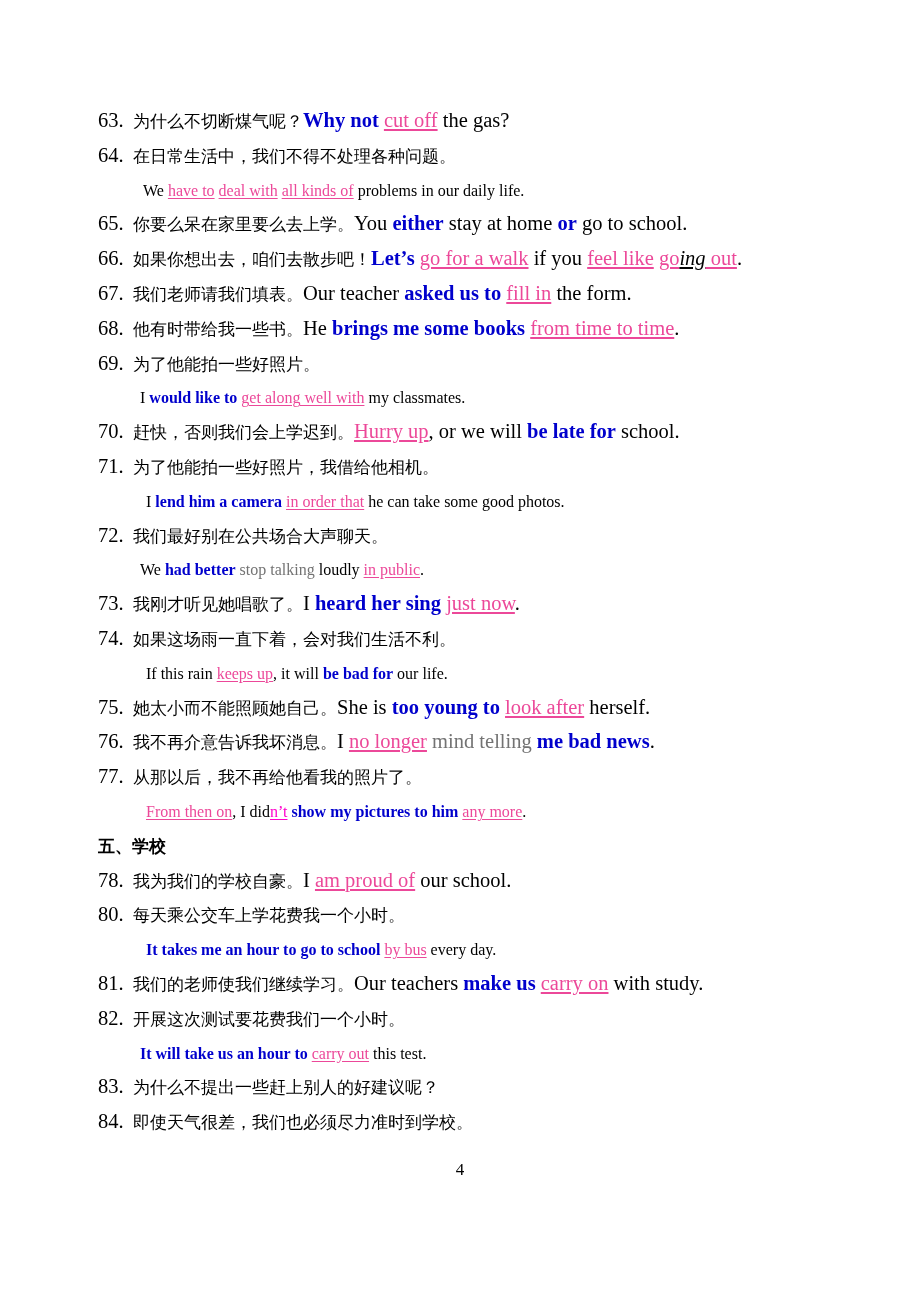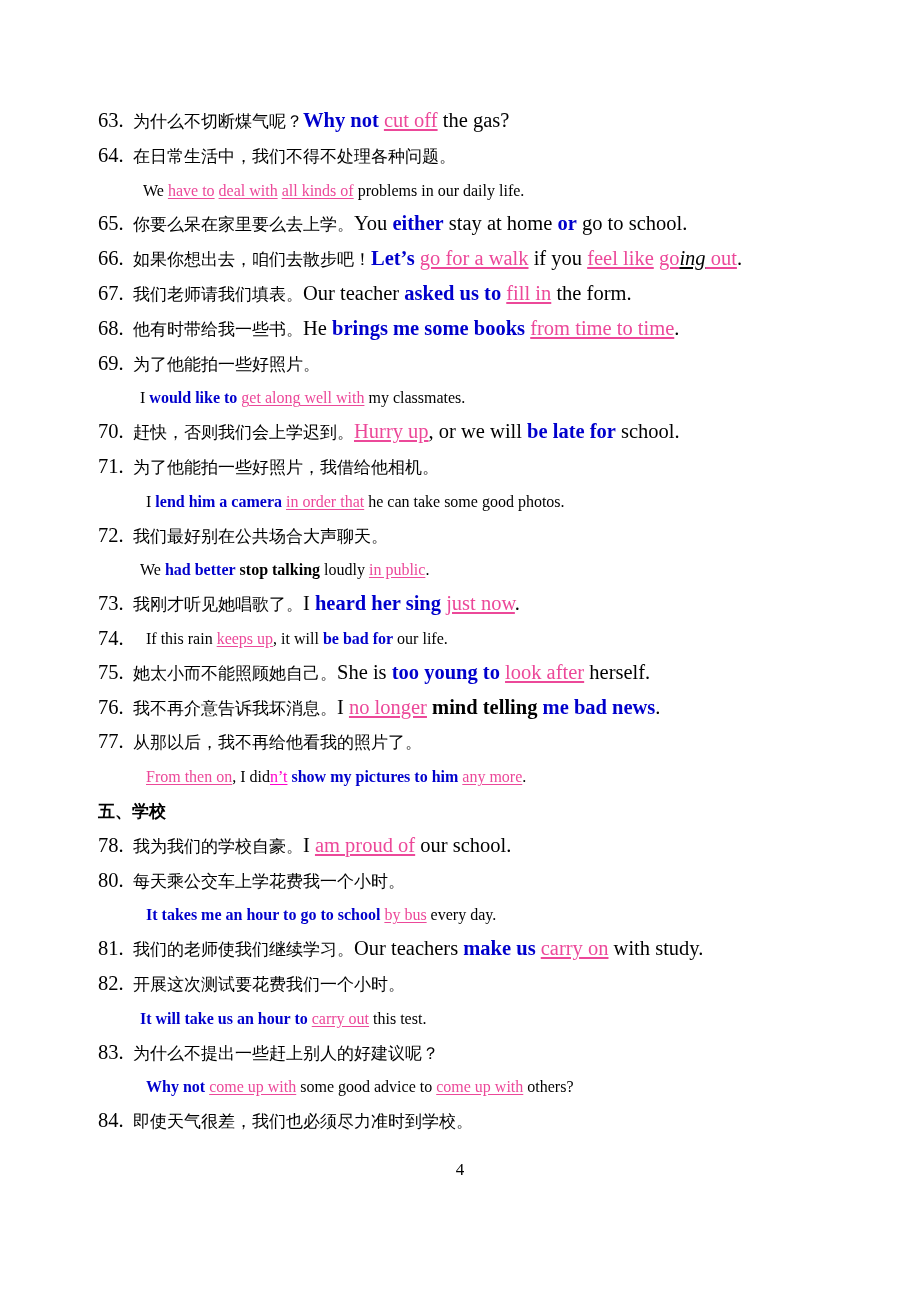--- a/index.html
+++ b/index.html
@@ -66,21 +66,21 @@
     font-size: 19.5px;
     font-weight: bold;
     line-height: 33.8px;
     padding-left: 0px;
     white-space: nowrap;
   }
 
   
   .k      { color: #000000; }
   .b      { color: #0000CC; font-weight: bold; }
-  .g      { color: #000000; font-weight: bold; }
+  .g      { color: #737373; font-weight: normal; }
   .m      { color: #ec4899; text-decoration: underline; text-underline-offset: 2px; }
   .mu     { color: #FF00CC; text-decoration: underline; text-underline-offset: 2px; }
   .ku     { color: #000000; text-decoration: underline; text-underline-offset: 2px; font-style: italic; }
 
   #pagenum {
     position: absolute;
     left: 0;
     top: 1160px;
     width: 920px;
     text-align: center;
@@ -102,31 +102,30 @@
       <div class="entry"><span class="num">67.</span><span class="cn k">我们老师请我们填表。</span><span class="k">Our teacher </span><span class="b">asked us to</span><span class="k"> </span><span class="m">fill in</span><span class="k"> the form.</span></div>
       <div class="entry"><span class="num">68.</span><span class="cn k">他有时带给我一些书。</span><span class="k">He </span><span class="b">brings me some books</span><span class="k"> </span><span class="m">from time to time</span><span class="k">.</span></div>
       <div class="entry"><span class="num">69.</span><span class="cn k">为了他能拍一些好照片。</span></div>
       <div class="cont i2"><span class="k">I </span><span class="b">would like to</span><span class="k"> </span><span class="m">get along well with</span><span class="k"> my classmates.</span></div>
       <div class="entry"><span class="num">70.</span><span class="cn k">赶快，否则我们会上学迟到。</span><span class="m">Hurry up</span><span class="k">, or we will </span><span class="b">be late for</span><span class="k"> school.</span></div>
       <div class="entry"><span class="num">71.</span><span class="cn k">为了他能拍一些好照片，我借给他相机。</span></div>
       <div class="cont i3"><span class="k">I </span><span class="b">lend him a camera</span><span class="k"> </span><span class="m">in order that</span><span class="k"> he can take some good photos.</span></div>
       <div class="entry"><span class="num">72.</span><span class="cn k">我们最好别在公共场合大声聊天。</span></div>
       <div class="cont i2"><span class="k">We </span><span class="b">had better</span><span class="k"> </span><span class="g">stop talking</span><span class="k"> loudly </span><span class="m">in public</span><span class="k">.</span></div>
       <div class="entry"><span class="num">73.</span><span class="cn k">我刚才听见她唱歌了。</span><span class="k">I </span><span class="b">heard her sing</span><span class="k"> </span><span class="m">just now</span><span class="k">.</span></div>
-      <div class="entry"><span class="num">74.</span></div>
+      <div class="entry"><span class="num">74.</span><span class="cn k">如果这场雨一直下着，会对我们生活不利。</span></div>
       <div class="cont i3"><span class="k">If this rain </span><span class="m">keeps up</span><span class="k">, it will </span><span class="b">be bad for</span><span class="k"> our life.</span></div>
       <div class="entry"><span class="num">75.</span><span class="cn k">她太小而不能照顾她自己。</span><span class="k">She is </span><span class="b">too young to</span><span class="k"> </span><span class="m">look after</span><span class="k"> herself.</span></div>
       <div class="entry"><span class="num">76.</span><span class="cn k">我不再介意告诉我坏消息。</span><span class="k">I </span><span class="m">no longer</span><span class="k"> </span><span class="g">mind telling</span><span class="k"> </span><span class="b">me bad news</span><span class="k">.</span></div>
       <div class="entry"><span class="num">77.</span><span class="cn k">从那以后，我不再给他看我的照片了。</span></div>
       <div class="cont i3"><span class="m">From then on</span><span class="k">, I did</span><span class="mu">n’t</span><span class="k"> </span><span class="b">show my pictures to him</span><span class="k"> </span><span class="m">any more</span><span class="k">.</span></div>
       <div class="section-head"><span class="cn k">五、学校</span></div>
       <div class="entry"><span class="num">78.</span><span class="cn k">我为我们的学校自豪。</span><span class="k">I </span><span class="m">am proud of</span><span class="k"> our school.</span></div>
       <div class="entry"><span class="num">80.</span><span class="cn k">每天乘公交车上学花费我一个小时。</span></div>
       <div class="cont i3"><span class="b">It takes me an hour to go to school</span><span class="k"> </span><span class="m">by bus</span><span class="k"> every day.</span></div>
       <div class="entry"><span class="num">81.</span><span class="cn k">我们的老师使我们继续学习。</span><span class="k">Our teachers </span><span class="b">make us</span><span class="k"> </span><span class="m">carry on</span><span class="k"> with study.</span></div>
       <div class="entry"><span class="num">82.</span><span class="cn k">开展这次测试要花费我们一个小时。</span></div>
       <div class="cont i2"><span class="b">It will take us an hour to</span><span class="k"> </span><span class="m">carry out</span><span class="k"> this test.</span></div>
       <div class="entry"><span class="num">83.</span><span class="cn k">为什么不提出一些赶上别人的好建议呢？</span></div>
-      <div class="cont i3"><span class="b">Why not</span><span class="k"> </span><span class="m">come up with</span><span class="k"> some good advice to </span><span class="m">come up with</span><span class="k"> others?</span></div>
       <div class="entry"><span class="num">84.</span><span class="cn k">即使天气很差，我们也必须尽力准时到学校。</span></div>
     </div>
   <div id="pagenum">4</div>
 </div>
 
 </body></html>

